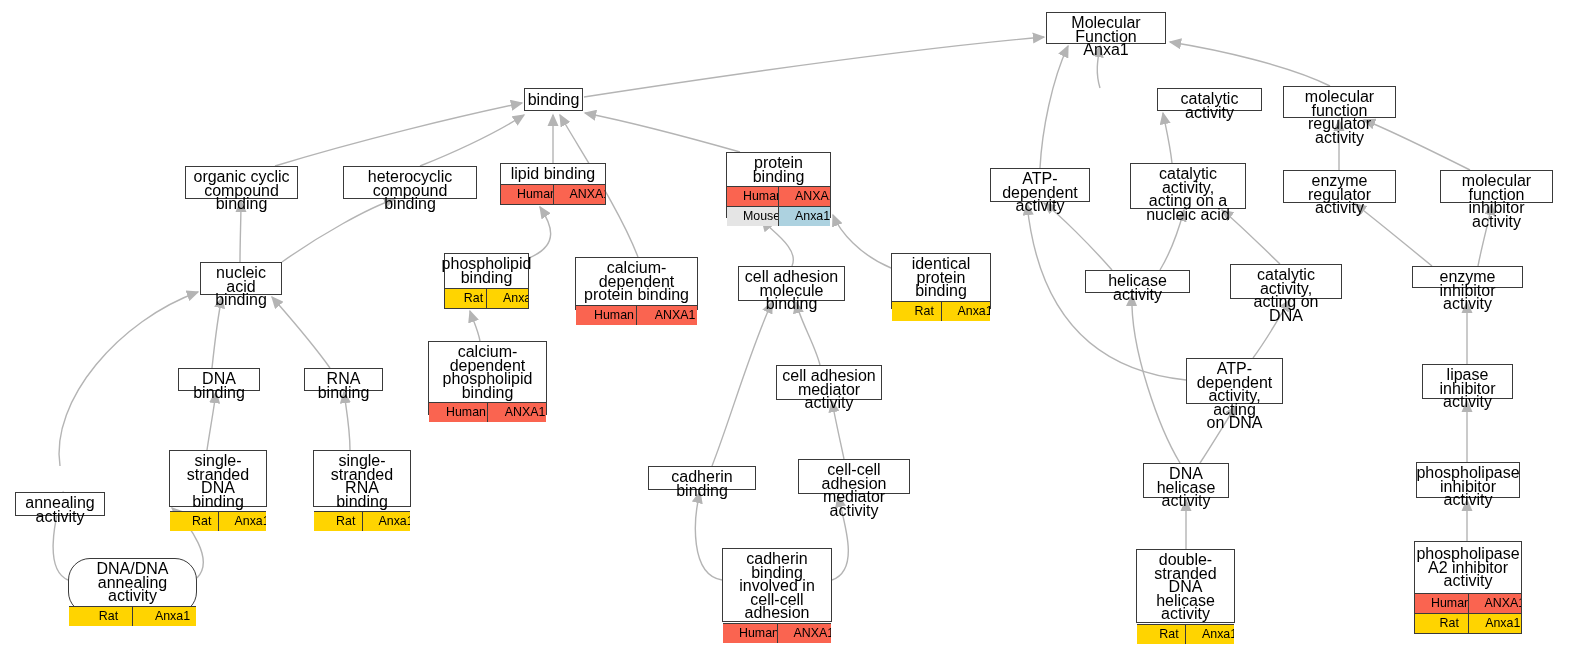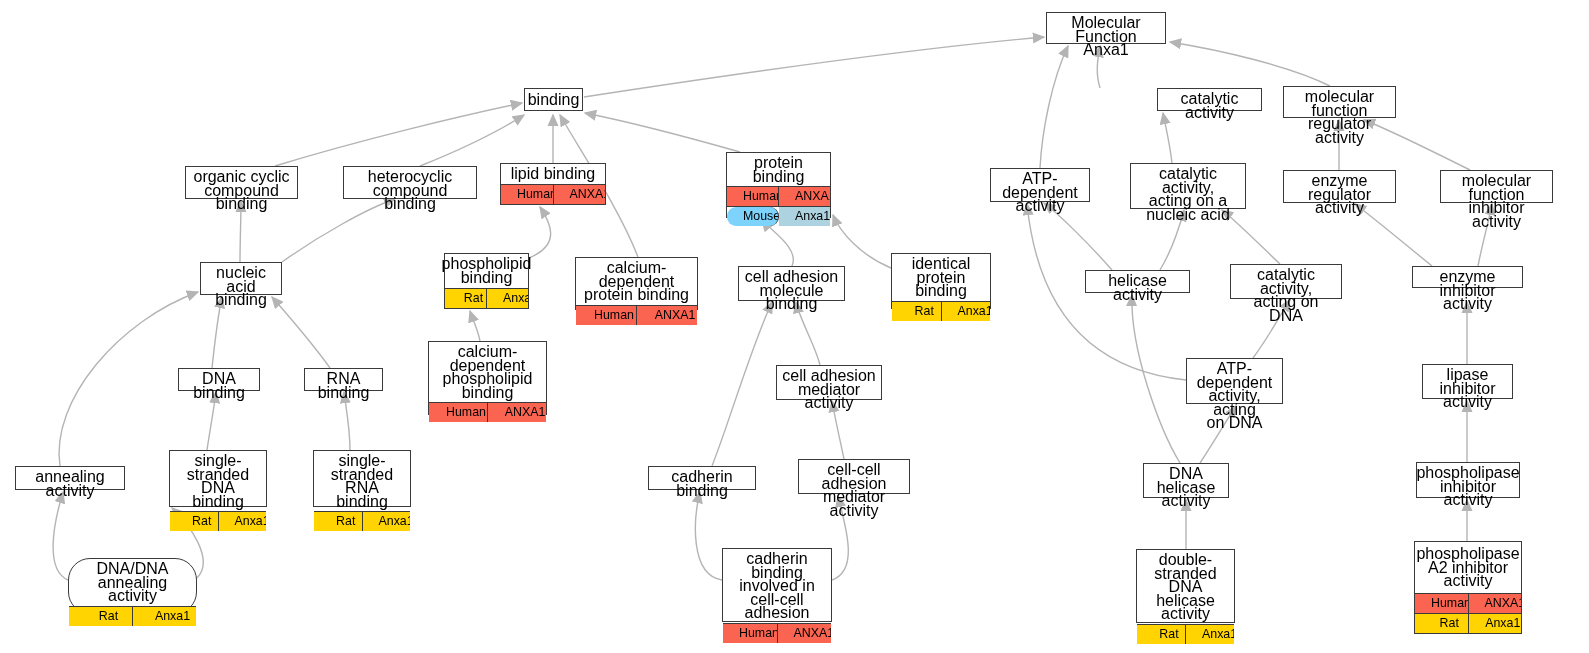--- a/index.html
+++ b/index.html
@@ -150,21 +150,21 @@
           <div class="annot-cell" style="background: rgb(250, 100, 80);">ANXA1</div>
         </div>
       </div>
       <div class="node" style="left: 726px; top: 152px; width: 105px; height: 66px;">
         <div class="node-label">protein binding</div>
         <div class="annot-row">
           <div class="annot-cell left" style="background: rgb(250, 100, 80);">Human</div>
           <div class="annot-cell" style="background: rgb(250, 100, 80);">ANXA1</div>
         </div>
         <div class="annot-row">
-          <div class="annot-cell left" style="background: #7dd3fc; border-radius: 9px;">Mouse</div>
+          <div class="annot-cell left" style="background: #e5e5e5;">Mouse</div>
           <div class="annot-cell" style="background: rgb(173, 210, 224);">Anxa1</div>
         </div>
       </div>
       <div class="node" style="left: 990px; top: 168px; width: 100px; height: 34px;">
         <div class="node-label">ATP-dependent
 activity</div>
       </div>
       <div class="node" style="left: 1130px; top: 163px; width: 116px; height: 46px;">
         <div class="node-label">catalytic activity,
 acting on a
@@ -242,21 +242,21 @@
       </div>
       <div class="node" style="left: 1186px; top: 358px; width: 97px; height: 46px;">
         <div class="node-label">ATP-dependent
 activity, acting
 on DNA</div>
       </div>
       <div class="node" style="left: 1422px; top: 364px; width: 91px; height: 35px;">
         <div class="node-label">lipase inhibitor
 activity</div>
       </div>
-      <div class="node" style="left: 15px; top: 466px; width: 110px; height: 24px;">
+      <div class="node" style="left: 15px; top: 492px; width: 90px; height: 24px;">
         <div class="node-label">annealing activity</div>
       </div>
       <div class="node" style="left: 169px; top: 450px; width: 98px; height: 57px;">
         <div class="node-label">single-stranded
 DNA binding</div>
         <div class="annot-row">
           <div class="annot-cell left" style="background: rgb(255, 212, 0);">Rat</div>
           <div class="annot-cell" style="background: rgb(255, 212, 0);">Anxa1</div>
         </div>
       </div>

